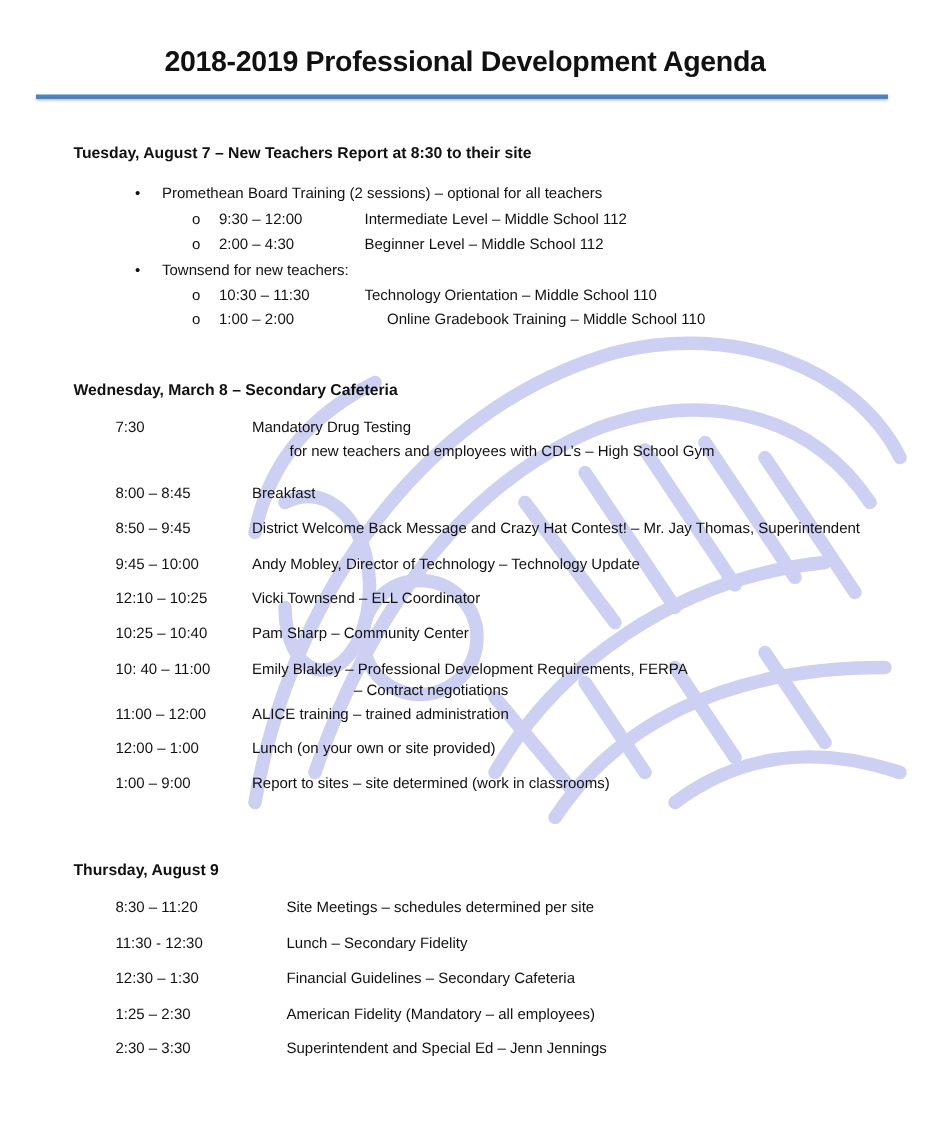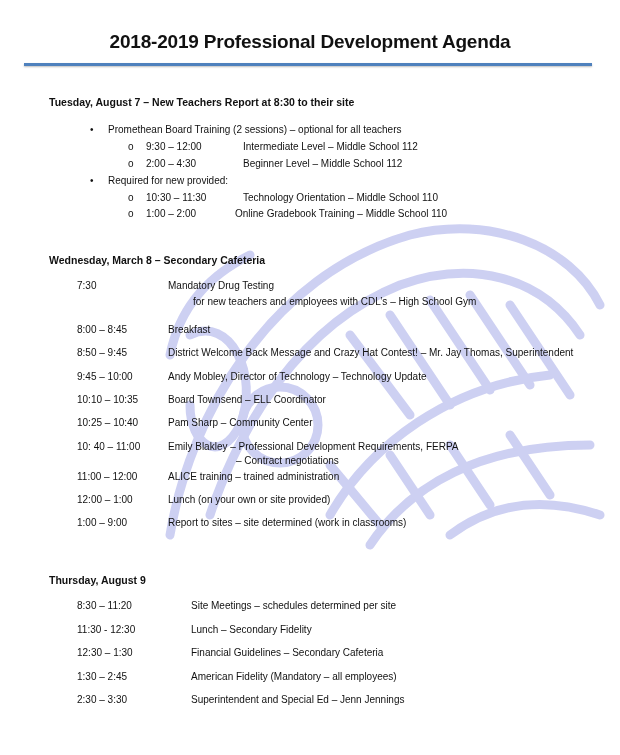--- a/index.html
+++ b/index.html
@@ -58,47 +58,47 @@
 
   <span class="sub-bullet" style="left:128px;top:141px">o</span>
   <span class="txt" style="left:146px;top:141px">9:30 – 12:00</span>
   <span class="txt" style="left:243px;top:141px">Intermediate Level – Middle School 112</span>
 
   <span class="sub-bullet" style="left:128px;top:158px">o</span>
   <span class="txt" style="left:146px;top:158px">2:00 – 4:30</span>
   <span class="txt" style="left:243px;top:158px">Beginner Level – Middle School 112</span>
 
   <span class="bullet" style="left:90px;top:175px">•</span>
-  <span class="txt" style="left:108px;top:175px">Required for new provided:</span>
+  <span class="txt" style="left:108px;top:175px">Townsend for new teachers:</span>
 
   <span class="sub-bullet" style="left:128px;top:192px">o</span>
   <span class="txt" style="left:146px;top:192px">10:30 – 11:30</span>
   <span class="txt" style="left:243px;top:192px">Technology Orientation – Middle School 110</span>
 
   <span class="sub-bullet" style="left:128px;top:208px">o</span>
   <span class="txt" style="left:146px;top:208px">1:00 – 2:00</span>
-  <span class="txt" style="left:235px;top:208px">Online Gradebook Training – Middle School 110</span>
+  <span class="txt" style="left:258px;top:208px">Online Gradebook Training – Middle School 110</span>
 
   <div class="day-heading" style="top:254px">Wednesday, March 8 – Secondary Cafeteria</div>
 
   <span class="txt" style="left:77px;top:280px">7:30</span>
   <span class="txt" style="left:168px;top:280px">Mandatory Drug Testing</span>
   <span class="txt" style="left:193px;top:296px">for new teachers and employees with CDL’s – High School Gym</span>
 
   <span class="txt" style="left:77px;top:324px">8:00 – 8:45</span>
   <span class="txt" style="left:168px;top:324px">Breakfast</span>
 
   <span class="txt" style="left:77px;top:347px">8:50 – 9:45</span>
   <span class="txt" style="left:168px;top:347px">District Welcome Back Message and Crazy Hat Contest!  – Mr. Jay Thomas, Superintendent</span>
 
   <span class="txt" style="left:77px;top:371px">9:45 – 10:00</span>
   <span class="txt" style="left:168px;top:371px">Andy Mobley, Director of Technology – Technology Update</span>
 
-  <span class="txt" style="left:77px;top:394px">10:10 – 10:35</span>
-  <span class="txt" style="left:168px;top:394px">Board Townsend – ELL Coordinator</span>
+  <span class="txt" style="left:77px;top:394px">12:10 – 10:25</span>
+  <span class="txt" style="left:168px;top:394px">Vicki Townsend – ELL Coordinator</span>
 
   <span class="txt" style="left:77px;top:417px">10:25 – 10:40</span>
   <span class="txt" style="left:168px;top:417px">Pam Sharp – Community Center</span>
 
   <span class="txt" style="left:77px;top:441px">10: 40 – 11:00</span>
   <span class="txt" style="left:168px;top:441px">Emily Blakley – Professional Development Requirements, FERPA</span>
   <span class="txt" style="left:236px;top:455px">– Contract negotiations</span>
 
   <span class="txt" style="left:77px;top:471px">11:00 – 12:00</span>
   <span class="txt" style="left:168px;top:471px">ALICE training – trained administration</span>
@@ -113,18 +113,18 @@
 
   <span class="txt" style="left:77px;top:600px">8:30 – 11:20</span>
   <span class="txt" style="left:191px;top:600px">Site Meetings – schedules determined per site</span>
 
   <span class="txt" style="left:77px;top:624px">11:30 - 12:30</span>
   <span class="txt" style="left:191px;top:624px">Lunch – Secondary Fidelity</span>
 
   <span class="txt" style="left:77px;top:647px">12:30 – 1:30</span>
   <span class="txt" style="left:191px;top:647px">Financial Guidelines – Secondary Cafeteria</span>
 
-  <span class="txt" style="left:77px;top:671px">1:30 – 2:45</span>
+  <span class="txt" style="left:77px;top:671px">1:25 – 2:30</span>
   <span class="txt" style="left:191px;top:671px">American Fidelity (Mandatory – all employees)</span>
 
   <span class="txt" style="left:77px;top:694px">2:30 – 3:30</span>
   <span class="txt" style="left:191px;top:694px">Superintendent and Special Ed – Jenn Jennings</span>
 </div>
 
 </body></html>

